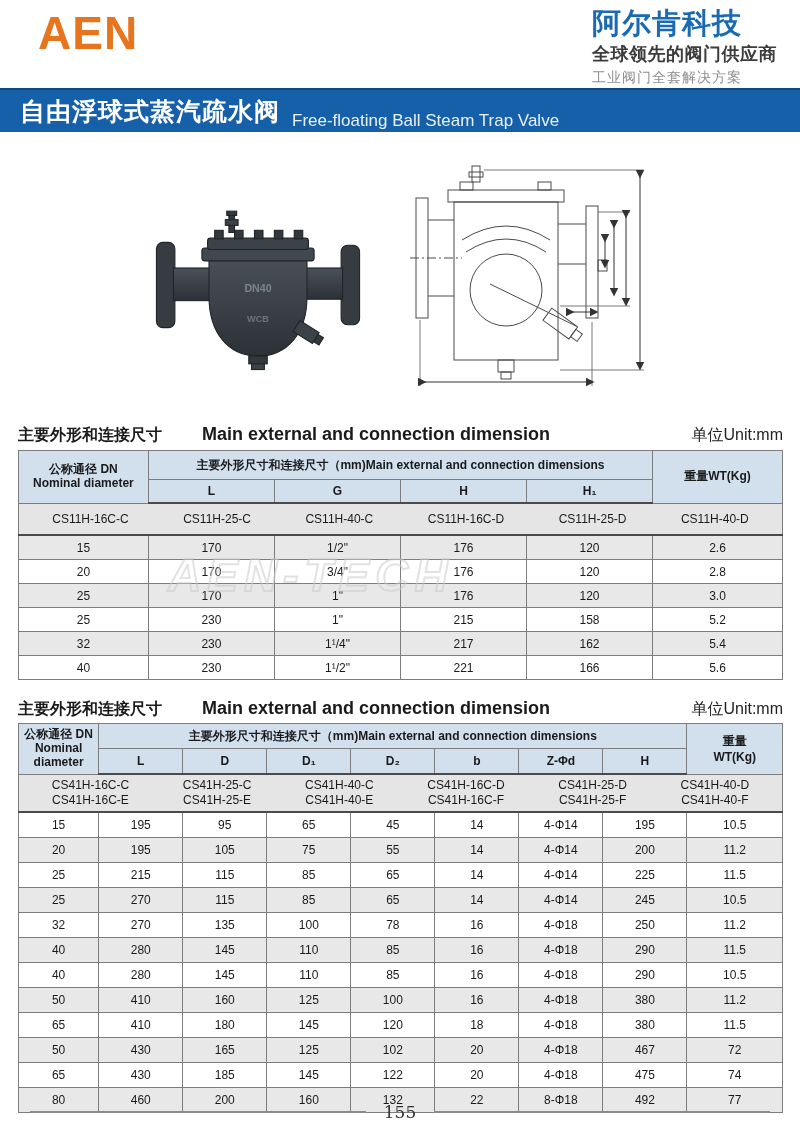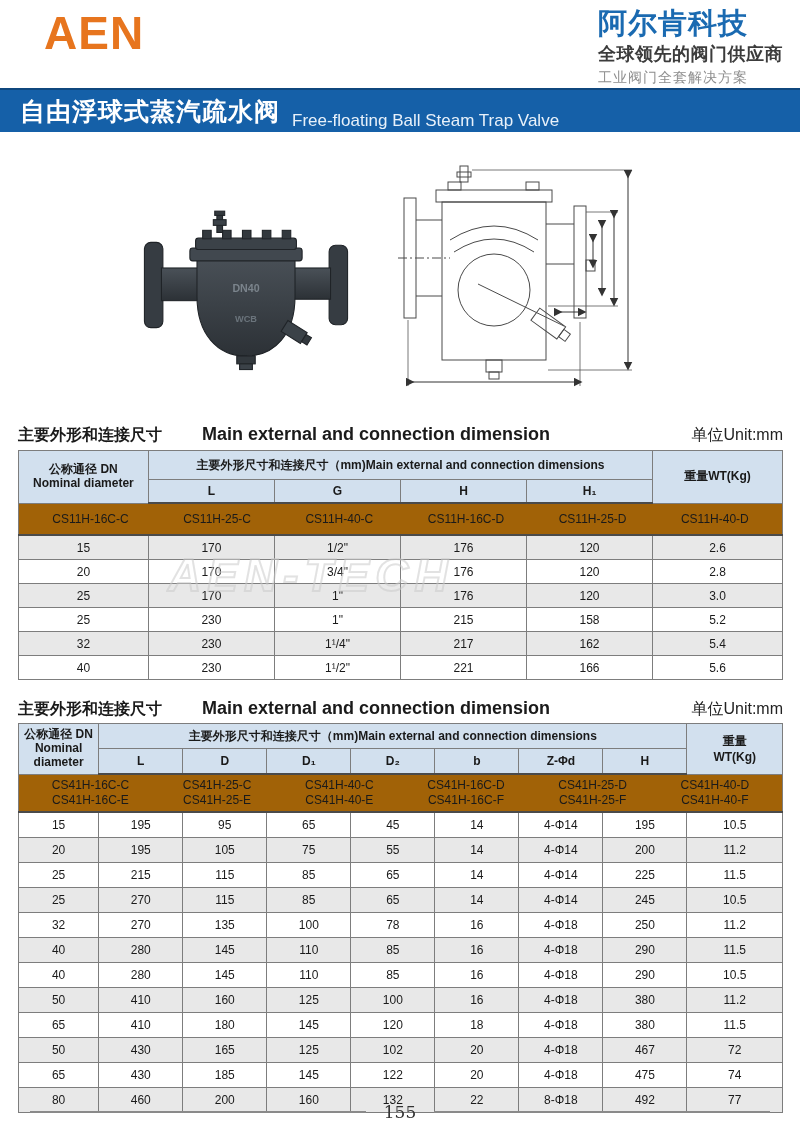--- a/index.html
+++ b/index.html
@@ -1,56 +1,56 @@
 <!DOCTYPE html>
 <html><head>
 <meta charset="utf-8">
 <style>
   html,body{margin:0;padding:0;}
   body{
     width:800px;height:1134px;position:relative;overflow:hidden;
     background:#ffffff;font-family:"Liberation Sans",sans-serif;color:#1a1a1a;
   }
   
-  .top{position:absolute;left:16px;top:0;width:697px;height:88px;background:#fff;}
+  .top{position:absolute;left:10px;top:0;width:697px;height:88px;background:#fff;}
   .logo{position:absolute;left:28px;top:6px;font-size:46px;font-weight:800;color:#e7751e;letter-spacing:1px;}
   .brand{position:absolute;left:582px;top:8px;width:200px;}
   .brand-cn{font-size:29px;font-weight:900;color:#1a6ab1;letter-spacing:1px;line-height:1.05;}
   .brand-slogan{font-size:18px;font-weight:800;color:#3c3c3c;margin-top:4px;letter-spacing:0.5px;}
   .brand-sub{font-size:14px;color:#8e8e8e;margin-top:3px;letter-spacing:1px;}
   
   .banner{
     position:absolute;left:0;top:88px;width:800px;height:44px;background:#1560a8;
     border-top:2px solid #0f477e;box-sizing:border-box;display:flex;align-items:center;
   }
   .banner-cn{color:#ffffff;font-size:25px;font-weight:700;margin-left:20px;letter-spacing:1px;}
   .banner-en{color:#e8f1fa;font-size:17px;margin-left:12px;margin-top:20px;}
   
-  .figures{position:absolute;left:0;top:132px;width:640px;height:292px;}
+  .figures{position:absolute;left:12px;top:132px;width:640px;height:292px;}
   .photo{position:absolute;left:143px;top:54px;}
   .drawing{position:absolute;left:398px;top:32px;}
   
   .section-title{position:absolute;left:18px;width:765px;display:flex;align-items:baseline;gap:16px;}
   .st-cn{font-size:16px;font-weight:900;}
   .st-en{font-size:18px;font-weight:700;margin-left:24px;}
   .unit{margin-left:auto;font-size:16px;color:#222;}
   #st1{top:424px;}
   #st2{top:698px;}
   
   table{position:absolute;left:18px;width:765px;border-collapse:collapse;table-layout:fixed;background:#fff;}
   #table1{top:450px;}
   #table2{top:723px;}
   th,td{border:1px solid #7d7d7d;text-align:center;font-size:12px;padding:0;color:#1a1a1a;}
   thead th{background:#d2e0ee;font-weight:700;}
   #table1 thead tr:first-child th{height:28px;}
   #table1 thead tr.dims th{height:22px;border-bottom:2px solid #4a4a4a;}
   #table2 thead tr:first-child th{height:24px;}
   #table2 thead tr.dims th{height:24px;border-bottom:2px solid #4a4a4a;}
   .nom div{line-height:1.15;}
-  tr.models td{background:#a16207;border-bottom:2px solid #4a4a4a;}
+  tr.models td{background:#e5e5e5;border-bottom:2px solid #4a4a4a;}
   #table1 tr.models td{height:30px;}
   #table2 tr.models td{height:36px;}
   .model-strip{display:flex;justify-content:space-around;align-items:center;white-space:pre-line;font-size:12px;line-height:1.25;padding:0 6px;}
   #table1 tbody td{height:23px;}
   #table2 tbody td{height:24px;}
   #table1 tbody tr:nth-child(odd){background:#e8e8e8;}
   #table2 tbody tr:nth-child(even){background:#e8e8e8;}
   
   .watermark{
     position:absolute;left:168px;top:548px;font-size:46px;font-weight:800;font-style:italic;

